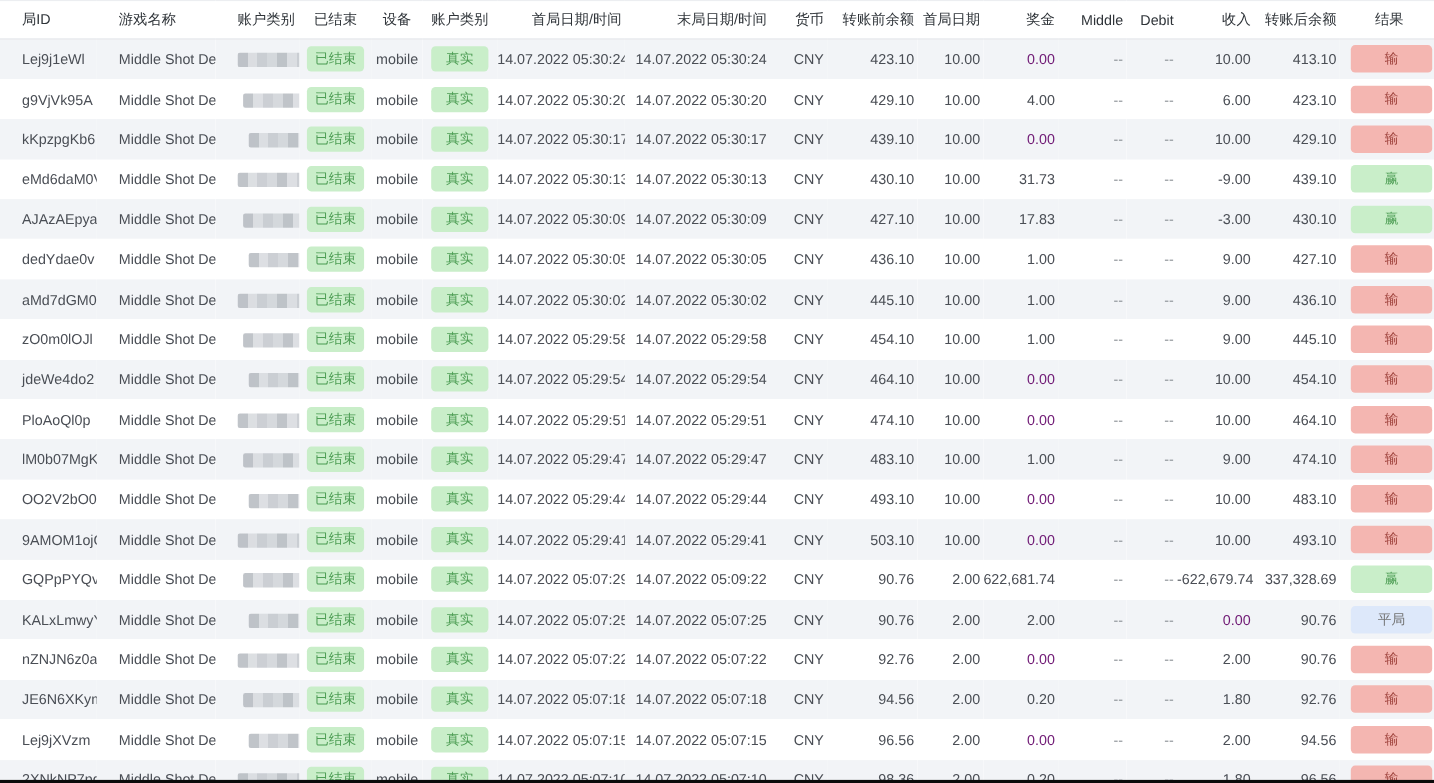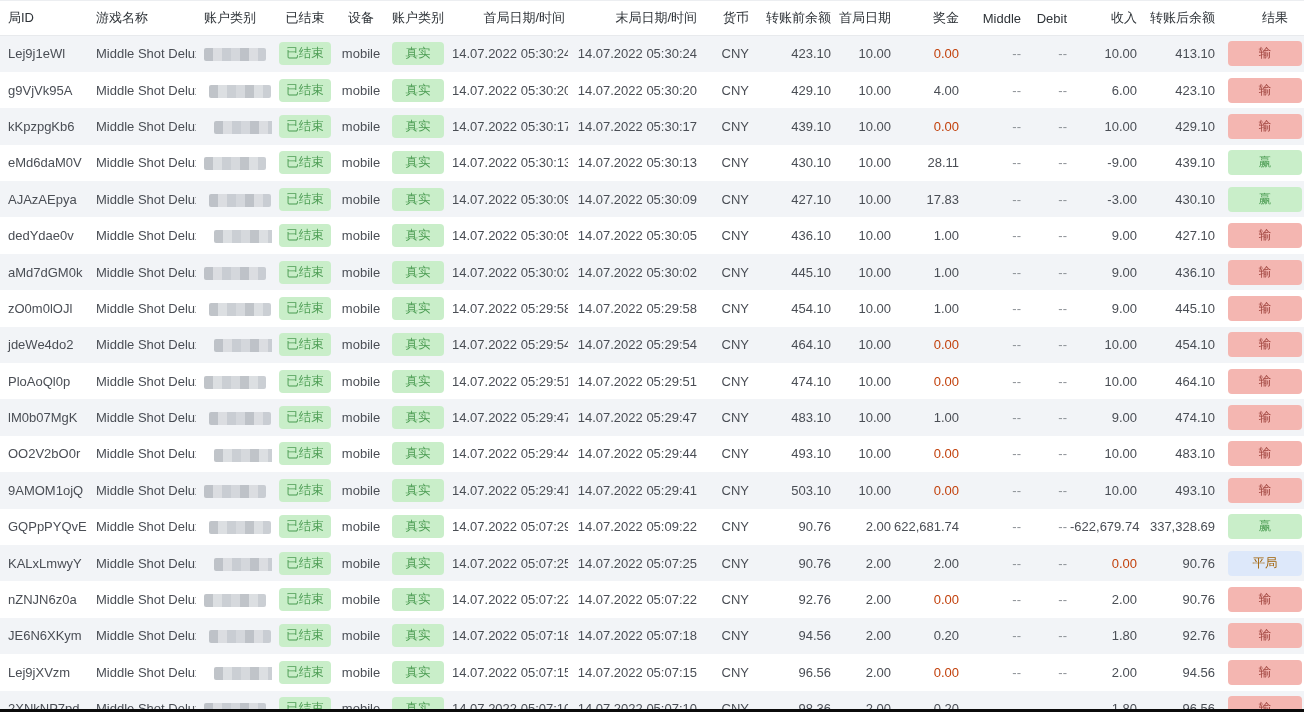--- a/index.html
+++ b/index.html
@@ -7,35 +7,35 @@
     font-family:"Liberation Sans","DejaVu Sans",sans-serif; }
   .app { position:relative; width:1304px; height:712px; overflow:hidden; background:#fff; }
   table { table-layout:fixed; width:1304px; border-collapse:collapse; }
   thead th { height:35px; font-weight:400; font-size:13px; color:#2e3338;
     background:#fff; border-top:1px solid #eceef1; border-bottom:1px solid #e8eaed;
     white-space:nowrap; overflow:hidden; }
   tbody tr { height:36.4px; }
   tbody tr:nth-child(odd) { background:#f2f4f7; }
   tbody tr:nth-child(even) { background:#ffffff; }
   td { font-size:13px; color:#4a4e55; white-space:nowrap; overflow:hidden; vertical-align:middle; }
-  .al { text-align:left; padding-left:8px;margin-left:40px; }
+  .al { text-align:left; padding-left:20px;margin-left:40px; }
   .ac { text-align:center; }
   .ar { text-align:right; padding-right:3px; }
-  th.col-result { padding-right:16px; }
+  th.col-result { padding-right:28px; }
   td.col-result { text-align:right; padding-right:2px; }
   td.col-first { padding-right:2px; }
-  .muted { color:#c2410c; }
+  .muted { color:#701a75; }
   .dash { color:#8d9297; }
   .status-badge { display:inline-block; min-width:52px; padding:3px 6px;
     border-radius:4px; font-size:12.5px; text-align:center; }
   .result-badge { display:inline-block; width:74px; padding:4px 0;
     border-radius:4px; font-size:12.5px; text-align:center; }
   .badge-green { background:#c9eec9; color:#4e9e55; }
   .badge-red   { background:#f4b6b1; color:#9e423c; }
-  .badge-blue  { background:#dde8fa; color:#a16207; }
+  .badge-blue  { background:#dde8fa; color:#737373; }
   .redacted { display:inline-block; width:62px; height:13px; border-radius:2px;
     vertical-align:middle; opacity:.85; filter:blur(0.7px);
     background:repeating-linear-gradient(90deg,#b6bac0 0 9px,#d7dade 9px 18px,#c3c7cd 18px 27px,#cfd3d8 27px 36px); }
   .bottom-bar { position:absolute; left:0; right:0; bottom:0; height:3px; background:#0b0b0b; }
 </style>
 </head>
 <body>
 
 <div class="app">
   <table>
@@ -142,21 +142,21 @@
           <td class="al col-game">Middle Shot Deluxe</td>
           <td class="al col-code"><span class="redacted" style="margin-left: 0px;"></span></td>
           <td class="ac col-finished"><span class="status-badge badge-green">已结束</span></td>
           <td class="ac col-device">mobile</td>
           <td class="ac col-account"><span class="status-badge badge-green">真实</span></td>
           <td class="ar col-first">14.07.2022 05:30:13</td>
           <td class="ar col-last">14.07.2022 05:30:13</td>
           <td class="ar col-currency">CNY</td>
           <td class="ar col-before">430.10</td>
           <td class="ar col-bet">10.00</td>
-          <td class="ar col-bonus">28.11</td>
+          <td class="ar col-bonus">31.73</td>
           <td class="ar col-credit dash">--</td>
           <td class="ar col-debit dash">--</td>
           <td class="ar col-income">-9.00</td>
           <td class="ar col-after">439.10</td>
           <td class="ar col-result"><span class="result-badge badge-green">赢</span></td>
         </tr>
         <tr>
           <td class="al col-id">AJAzAEpya</td>
           <td class="al col-game">Middle Shot Deluxe</td>
           <td class="al col-code"><span class="redacted" style="margin-left: 5px;"></span></td>

